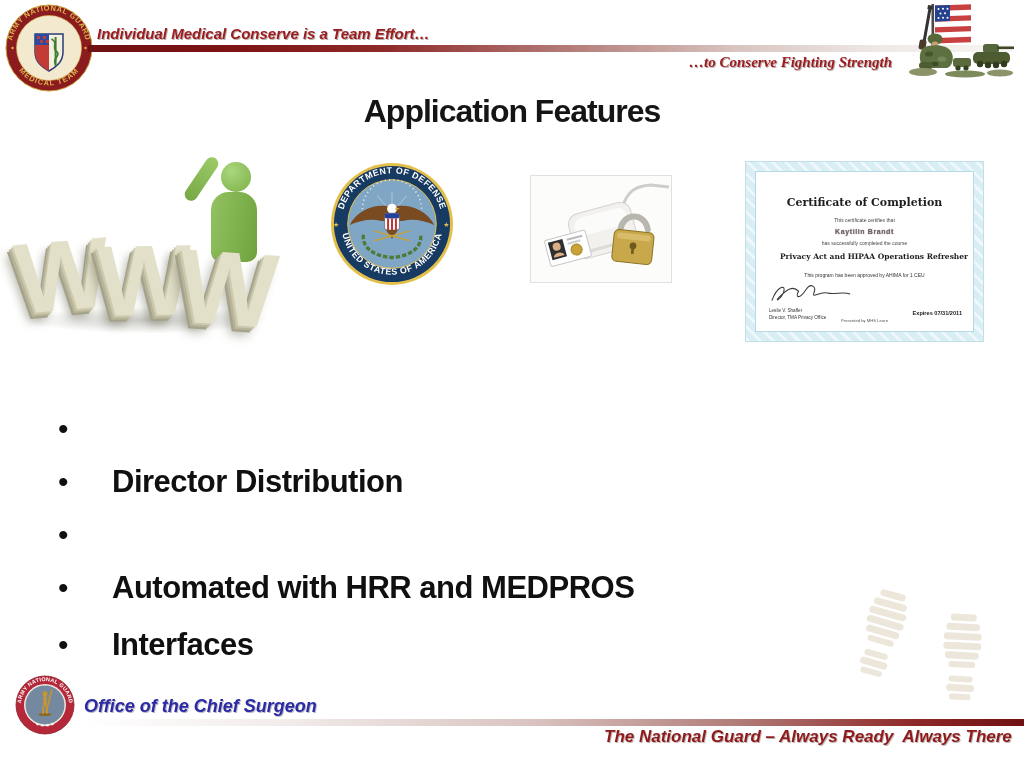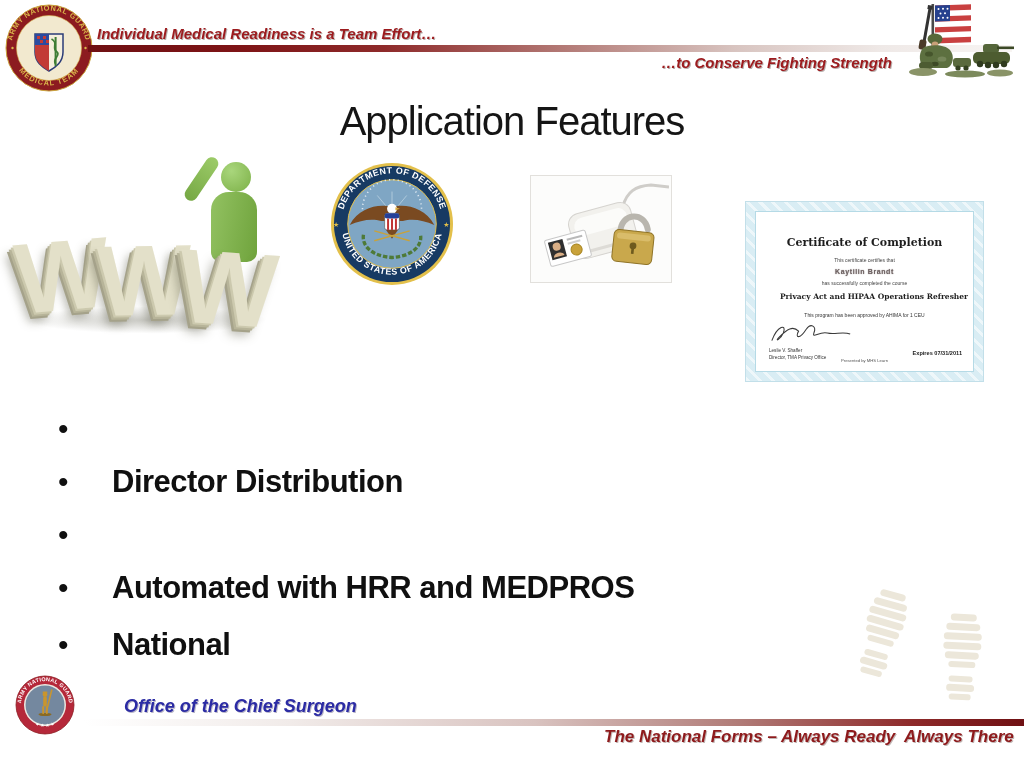--- a/index.html
+++ b/index.html
@@ -7,24 +7,24 @@
          font-family:"Liberation Sans",sans-serif;}
 
   
   .top-seal{position:absolute;left:4px;top:3px;width:90px;height:90px;}
   .motto-left{position:absolute;left:97px;top:25px;font-size:15px;font-weight:bold;font-style:italic;
               color:#9c1b1e;text-shadow:1px 1px 0 #b9b0ae;white-space:pre;}
   .top-bar{position:absolute;left:88px;top:45px;width:924px;height:7px;
            background:linear-gradient(to right,#6f1013 0%,#7e1416 16%,#8e2a2a 32%,#b47c78 52%,#d8c4c0 70%,#efe9e7 86%,#f8f5f3 100%);}
   .clipart{position:absolute;left:895px;top:4px;width:122px;height:78px;}
   .motto-right{position:absolute;right:132px;top:54px;font-size:15px;font-weight:bold;font-style:italic;
-               color:#9c1b1e;text-shadow:1px 1px 0 #b9b0ae;white-space:pre;}
+               color:#9c1b1e;text-shadow:1px 1px 0 #b9b0ae;white-space:pre;font-family:Liberation Serif, serif;}
 
   .page-title{position:absolute;left:0;right:0;top:72px;text-align:center;
-              font-size:40px;font-weight:normal;color:#151515;letter-spacing:-1px;}
+              font-size:32px;font-weight:bold;color:#151515;letter-spacing:-1px;}
 
   
   .www{position:absolute;left:15px;top:148px;width:275px;height:186px;}
   .www-shadow{position:absolute;left:8px;bottom:0;width:248px;height:28px;
               background:radial-gradient(ellipse at center,rgba(110,110,95,.38),rgba(110,110,95,0) 68%);}
   .www-person{position:absolute;left:178px;top:8px;width:80px;height:120px;}
   .wp-head{position:absolute;left:28px;top:6px;width:30px;height:30px;border-radius:50%;
            background:radial-gradient(circle at 35% 30%,#a9d67c,#7cb047);}
   .wp-arm{position:absolute;left:2px;top:-2px;width:13px;height:50px;border-radius:8px;
           background:linear-gradient(#9ccB68,#76a844);transform:rotate(34deg);}
@@ -38,21 +38,21 @@
   .www-letter:nth-child(3){transform:rotate(4deg) translateY(13px) scale(1.05);margin-left:-10px;}
 
   .dod-seal{position:absolute;left:330px;top:162px;width:124px;height:124px;}
   .reader{position:absolute;left:530px;top:175px;width:140px;height:106px;background:#fcfcfb;
           border:1px solid #e2e0dc;}
   .reader svg{display:block;}
 
   
   .certificate{position:absolute;left:745px;top:161px;width:239px;height:181px;box-sizing:border-box;
                background:#d9edf4;border:1px solid #c2dfe9;
-               background-image:repeating-linear-gradient(45deg,rgba(255,255,255,.55) 0 3px,rgba(255,255,255,0) 3px 9px);margin-top:40px;}
+               background-image:repeating-linear-gradient(45deg,rgba(255,255,255,.55) 0 3px,rgba(255,255,255,0) 3px 9px);}
   .cert-inner{position:absolute;left:9px;top:9px;right:9px;bottom:9px;background:#fff;
               border:1px solid #b5dae6;text-align:center;color:#2a2a2a;}
   .cert-heading{margin-top:24px;font-family:"DejaVu Serif",serif;font-weight:bold;font-size:11px;color:#1e1e1e;}
   .cert-certifies{margin-top:8px;font-size:5px;color:#444;}
   .cert-name{margin-top:5px;font-size:7px;font-weight:bold;color:#6e6363;letter-spacing:.6px;
              text-shadow:0 0 1.2px #8d8080;}
   .cert-completed{margin-top:5px;font-size:5px;color:#444;}
   .cert-course{margin-top:6px;font-family:"DejaVu Serif",serif;font-weight:bold;font-size:7.5px;color:#1e1e1e;padding-left:19px;}
   .cert-approval{margin-top:11px;font-size:5px;color:#333;}
   .cert-sig{position:absolute;left:12px;bottom:24px;width:86px;height:26px;}
@@ -63,21 +63,21 @@
   
   .bullets{position:absolute;left:58px;top:402px;margin:0;padding:0;list-style:none;}
   .bullet-item{display:flex;align-items:center;height:53px;font-size:31px;font-weight:bold;
                color:#101010;letter-spacing:-.5px;}
   .bullet-item:last-child{margin-top:4px;}
   .dot{width:54px;font-size:30px;font-weight:normal;color:#101010;}
   
   
   .bot-seal{position:absolute;left:15px;top:675px;width:60px;height:60px;}
   .office{position:absolute;left:84px;top:696px;font-size:18px;font-weight:bold;font-style:italic;
-          color:#2b2ba4;text-shadow:1px 1px 0 #b9b6c8;margin-left:40px;}
+          color:#2b2ba4;text-shadow:1px 1px 0 #b9b6c8;}
   .bottom-bar{position:absolute;left:84px;top:719px;width:940px;height:7px;
               background:linear-gradient(to right,#ffffff 0%,#f1ebe9 22%,#d9c3c0 48%,#b07a76 70%,#8e2a2a 88%,#6f1013 100%);}
   .foot-tagline{position:absolute;left:604px;top:727px;width:400px;text-align:center;
                 font-size:17px;font-weight:bold;font-style:italic;color:#8e1a1c;
                 text-shadow:1px 1px 0 #c2b6b4;white-space:pre;}
   .footprints{position:absolute;left:858px;top:582px;width:152px;height:138px;}
 </style>
 </head>
 <body>
 
@@ -104,21 +104,21 @@
       <rect x="31" y="31" width="14" height="11" fill="#2b4ba0"></rect>
       <rect x="33" y="33" width="3" height="3" fill="#c23b36"></rect>
         <rect x="39" y="33" width="3" height="3" fill="#c23b36"></rect>
       <rect x="36" y="37" width="3" height="3" fill="#c23b36"></rect>
         <rect x="42" y="37" width="3" height="3" fill="#c23b36"></rect>
       <rect x="50.6" y="34" width="2" height="29" fill="#3e7d35"></rect>
       <path d="M47.5,36 C55,40 47,45 53,49 C57,52 48,56 51.5,61" fill="none" stroke="#3e7d35" stroke-width="1.8"></path>
     </g>
   </svg>
 
-  <div class="motto-left">Individual Medical Readiness is a Team Effort…</div>
+  <div class="motto-left">Individual Medical Conserve is a Team Effort…</div>
   <div class="top-bar"></div>
 
   <svg class="clipart" viewBox="0 0 122 78">
     <g transform="skewY(-2)">
       <rect x="40" y="3" width="36" height="38" fill="#ffffff"></rect>
       <rect x="40" y="3" width="36" height="5.4" fill="#c94040"></rect>
       <rect x="40" y="13.8" width="36" height="5.4" fill="#c94040"></rect>
       <rect x="40" y="24.6" width="36" height="5.4" fill="#c94040"></rect>
       <rect x="40" y="35.4" width="36" height="5.4" fill="#c94040"></rect>
       <rect x="40" y="3" width="15" height="16" fill="#26418e"></rect>
@@ -277,21 +277,21 @@
     </li>
     <li class="bullet-item">
       <span class="dot">•</span>
     </li>
     <li class="bullet-item">
       <span class="dot">•</span>
       <span>Automated with HRR and MEDPROS</span>
     </li>
     <li class="bullet-item">
       <span class="dot">•</span>
-      <span>National</span>
+      <span>Interfaces</span>
     </li>
   </ul>
 
   <svg class="footprints" viewBox="0 0 152 138">
     <g fill="#ece7da">
       <g transform="translate(36,10) rotate(16)">
         <rect x="-13" y="0" width="26" height="7" rx="3.5"></rect>
         <rect x="-17" y="9.5" width="34" height="7" rx="3.5"></rect>
         <rect x="-19" y="19" width="38" height="7" rx="3.5"></rect>
         <rect x="-19" y="28.5" width="38" height="7" rx="3.5"></rect>
@@ -335,15 +335,15 @@
       <rect x="27.5" y="16.5" width="5" height="1.6" rx="0.8"></rect>
       <rect x="28.2" y="21.5" width="3.6" height="10" rx="1.4"></rect>
       <rect x="27.2" y="31" width="2" height="8" rx="1"></rect>
       <rect x="30.8" y="31" width="2" height="8" rx="1"></rect>
       <rect x="33.2" y="14" width="1.6" height="24" rx="0.8" transform="rotate(14 34 26)"></rect>
     </g>
   </svg>
 
   <div class="office">Office of the Chief Surgeon</div>
   <div class="bottom-bar"></div>
-  <div class="foot-tagline">The National Forms – Always Ready  Always There</div>
+  <div class="foot-tagline">The National Guard – Always Ready  Always There</div>
 
 </div>
 
 </body></html>

